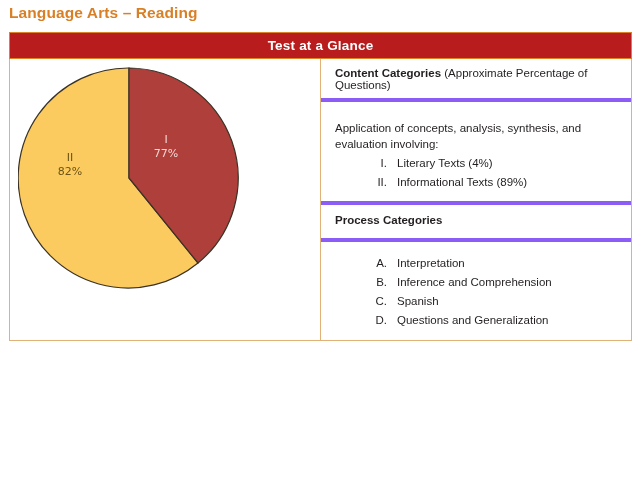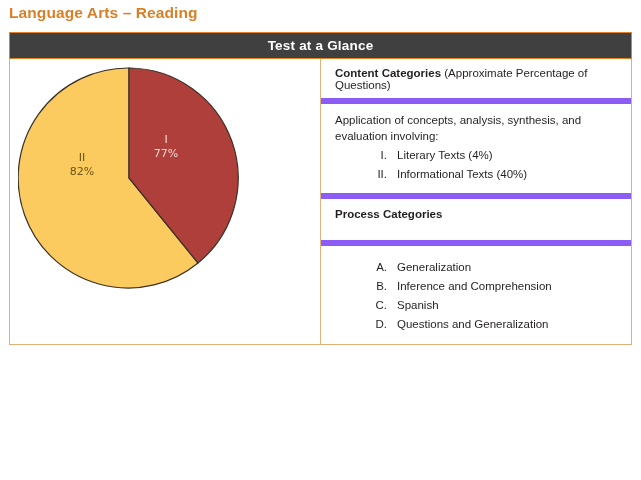--- a/index.html
+++ b/index.html
@@ -37,21 +37,21 @@
     border-collapse: collapse;
     table-layout: fixed;
   }
   .tag-table td, .tag-table th {
     border: 1px solid #E0B277;
     padding: 0;
     vertical-align: top;
   }
 
   .header-bar {
-    background: #404040;
+    background: #b91c1c;
     color: #ffffff;
     font-size: 13.5px;
     font-weight: bold;
     text-align: center;
     height: 25px;
     line-height: 25px;
     border: 1px solid #DD8227 !important;
     letter-spacing: 0.2px;
   }
 
@@ -90,68 +90,68 @@
     font-family: "DejaVu Sans", sans-serif;
   }
   .slice-label .num { display: block; }
   .label-one {
     left: 128px;
     top: 72px;
     width: 40px;
     color: #F4D7D4;
   }
   .label-two {
-    left: 44px;
+    left: 32px;
     top: 90px;
     width: 40px;
     color: #6B5415;
   }
 
   
   .stack-cell {
     padding: 0;
   }
   .block {
-    border-bottom: 6px solid #8b5cf6;
+    border-bottom: 4px solid #8b5cf6;
     padding: 8px 10px 8px 14px;
     font-size: 11.5px;
   }
   .block:last-child { border-bottom: none; }
 
   .block-heading {
     font-weight: bold;
   }
   .block-heading .sub {
     font-weight: normal;
   }
 
   .intro-line {
     line-height: 15.5px;
-    margin: 0 0 2px 0;
+    margin: 10px 0 2px 0;
   }
   ol.roman-list, ol.alpha-list {
     list-style: none;
     margin: 0;
     padding: 0;
   }
   ol.roman-list li, ol.alpha-list li {
     line-height: 19px;
     position: relative;
     padding-left: 62px;
   }
   ol.roman-list li .marker,
   ol.alpha-list li .marker {
     position: absolute;
     left: 26px;
     width: 26px;
     text-align: right;
   }
   ol.roman-list li .marker { left: 22px; width: 30px; }
   .proc-body { padding-top: 12px; padding-bottom: 10px; }
-  .proc-head { padding-top: 9px; padding-bottom: 20px; }
+  .proc-head { padding-top: 9px; padding-bottom: 12px; }
   .content-head { padding-top: 8px; padding-bottom: 7px; }
   .content-body { padding-top: 9px; padding-bottom: 9px; }
 </style>
 </head>
 <body>
 
 <div class="page-title">Language Arts – Reading</div>
 
 <table class="tag-table">
   <tbody>
@@ -189,33 +189,33 @@
         <span>Content Categories</span><span class="sub"> (Approximate Percentage of Questions)</span>
       </div>
 
       <div class="block content-body">
         <p class="intro-line">Application of concepts, analysis, synthesis, and evaluation involving:</p>
         <ol class="roman-list">
           <li>
             <span class="marker">I.</span><span>Literary Texts (4%)</span>
           </li>
           <li>
-            <span class="marker">II.</span><span>Informational Texts (40%)</span>
+            <span class="marker">II.</span><span>Informational Texts (89%)</span>
           </li>
         </ol>
       </div>
 
       <div class="block block-heading proc-head">
         <span>Process Categories</span>
       </div>
 
       <div class="block proc-body">
         <ol class="alpha-list">
           <li>
-            <span class="marker">A.</span><span>Generalization</span>
+            <span class="marker">A.</span><span>Interpretation</span>
           </li>
           <li>
             <span class="marker">B.</span><span>Inference and Comprehension</span>
           </li>
           <li>
             <span class="marker">C.</span><span>Spanish</span>
           </li>
           <li>
             <span class="marker">D.</span><span>Questions and Generalization</span>
           </li>

